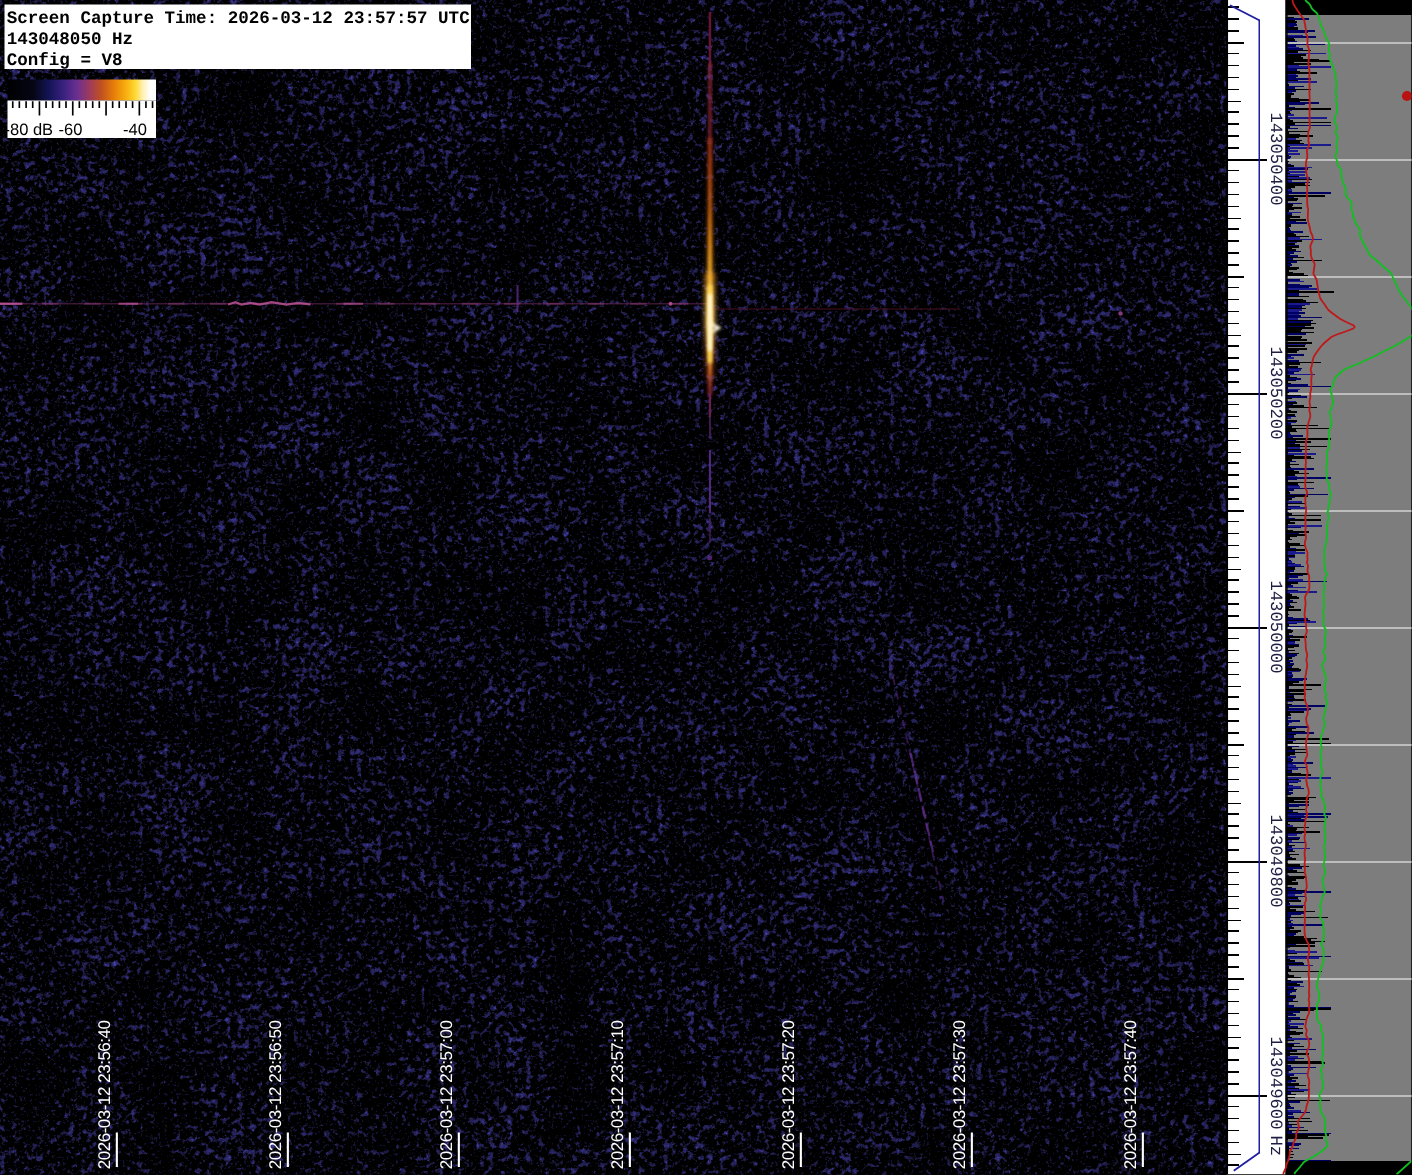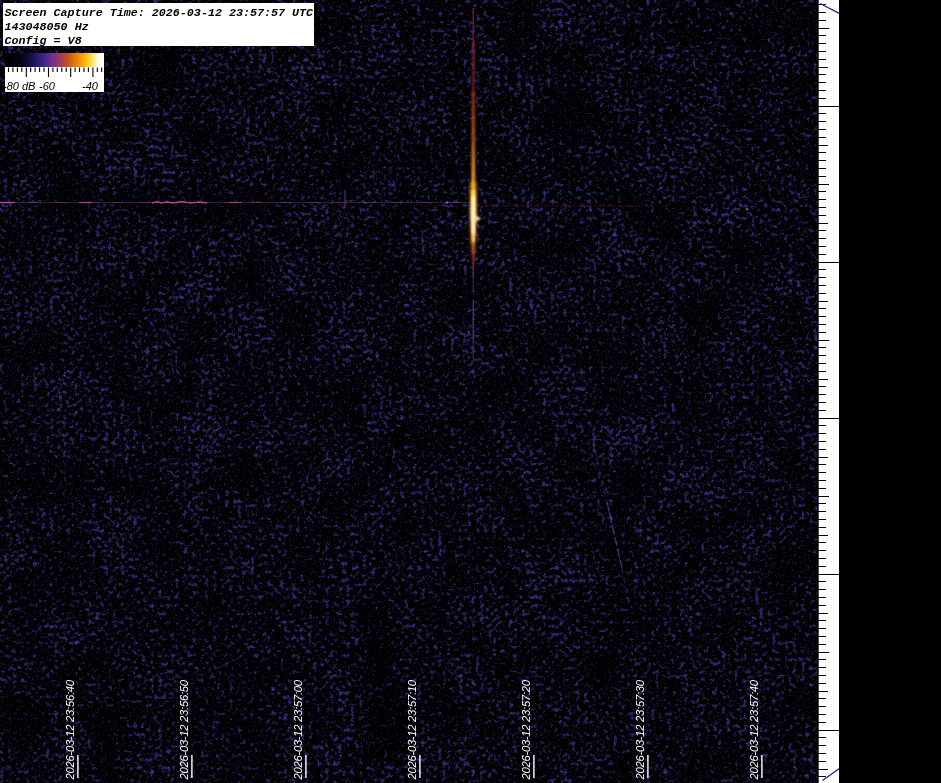--- a/index.html
+++ b/index.html
@@ -1,14 +1,14 @@
 <!DOCTYPE html>
 <html><head><meta charset="utf-8"><style>
 html,body{margin:0;padding:0;background:#000;}
-#root{position:relative;width:839px;height:783px;overflow:hidden;font-style:italic;}
+#root{position:relative;width:941px;height:783px;overflow:hidden;}
 svg{display:block}
 </style></head><body>
 <div id="root">
 <svg width="941" height="783" viewBox="0 0 941 783">
 <defs>
   <filter id="wfnoise" x="0" y="0" width="100%" height="100%">
     <feTurbulence type="fractalNoise" baseFrequency="0.24" numOctaves="3" seed="11" stitchTiles="stitch" result="fine"></feTurbulence>
     <feTurbulence type="fractalNoise" baseFrequency="0.022" numOctaves="2" seed="9" stitchTiles="stitch" result="env"></feTurbulence>
     <feComposite in="fine" in2="env" operator="arithmetic" k1="0.7" k2="0.65" k3="0" k4="0" result="p"></feComposite>
     <feColorMatrix type="matrix" values="0.26 0 0 0 -0.125 0.23 0 0 0 -0.111 1.85 0 0 0 -0.925 0 0 0 0 1"></feColorMatrix>

